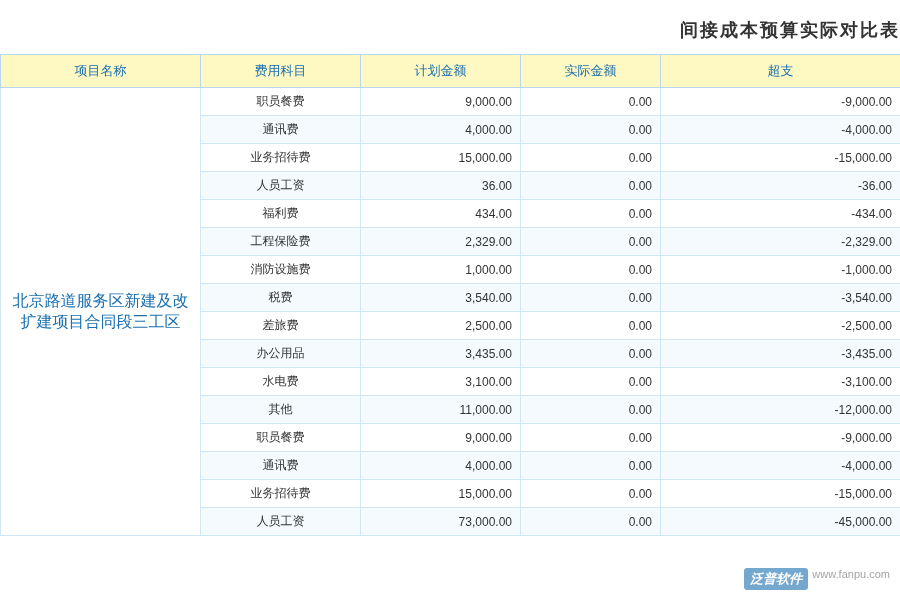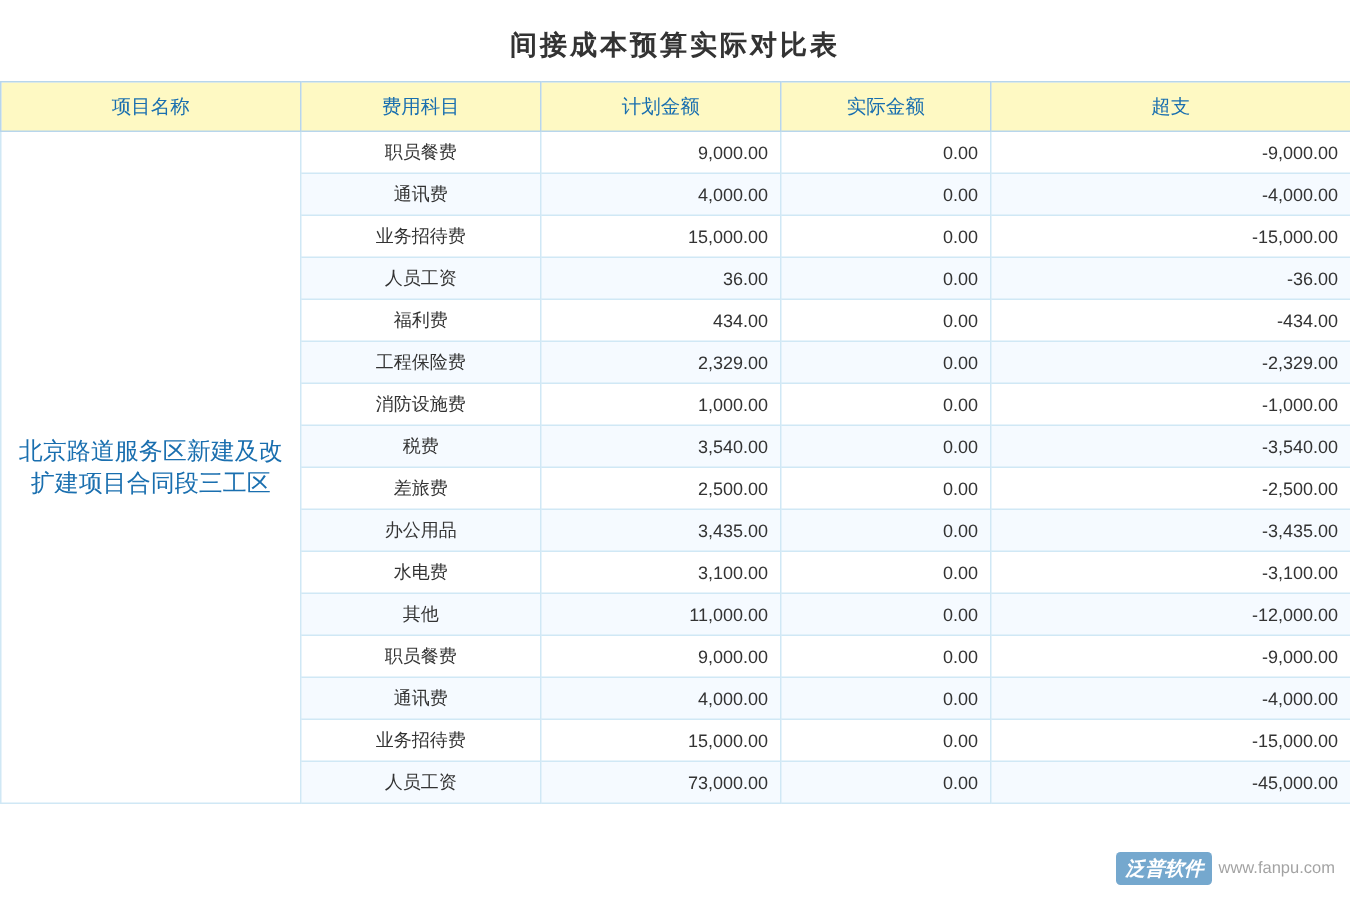--- a/index.html
+++ b/index.html
@@ -15,21 +15,21 @@
       font-size: 13px;
       overflow: hidden;
     }
     .page-wrapper {
       width: 900px;
       height: 600px;
       background: #fff;
       position: relative;
     }
     .title-area {
-      text-align: center;
+      text-align: right;
       padding: 18px 0 12px 0;
     }
     .title-text {
       font-size: 18px;
       font-weight: bold;
       color: #333;
       letter-spacing: 2px;
     }
     .table-container {
       width: 100%;
@@ -91,21 +91,20 @@
     }
     tbody tr:nth-child(odd) {
       background-color: #ffffff;
     }
     .watermark {
       position: absolute;
       bottom: 10px;
       right: 10px;
       opacity: 0.6;
       display: flex;
-      align-items: center;
       gap: 4px;
     }
     .watermark-logo {
       background: #1a6faf;
       color: #fff;
       font-size: 13px;
       font-weight: bold;
       padding: 2px 6px;
       border-radius: 3px;
       font-style: italic;

